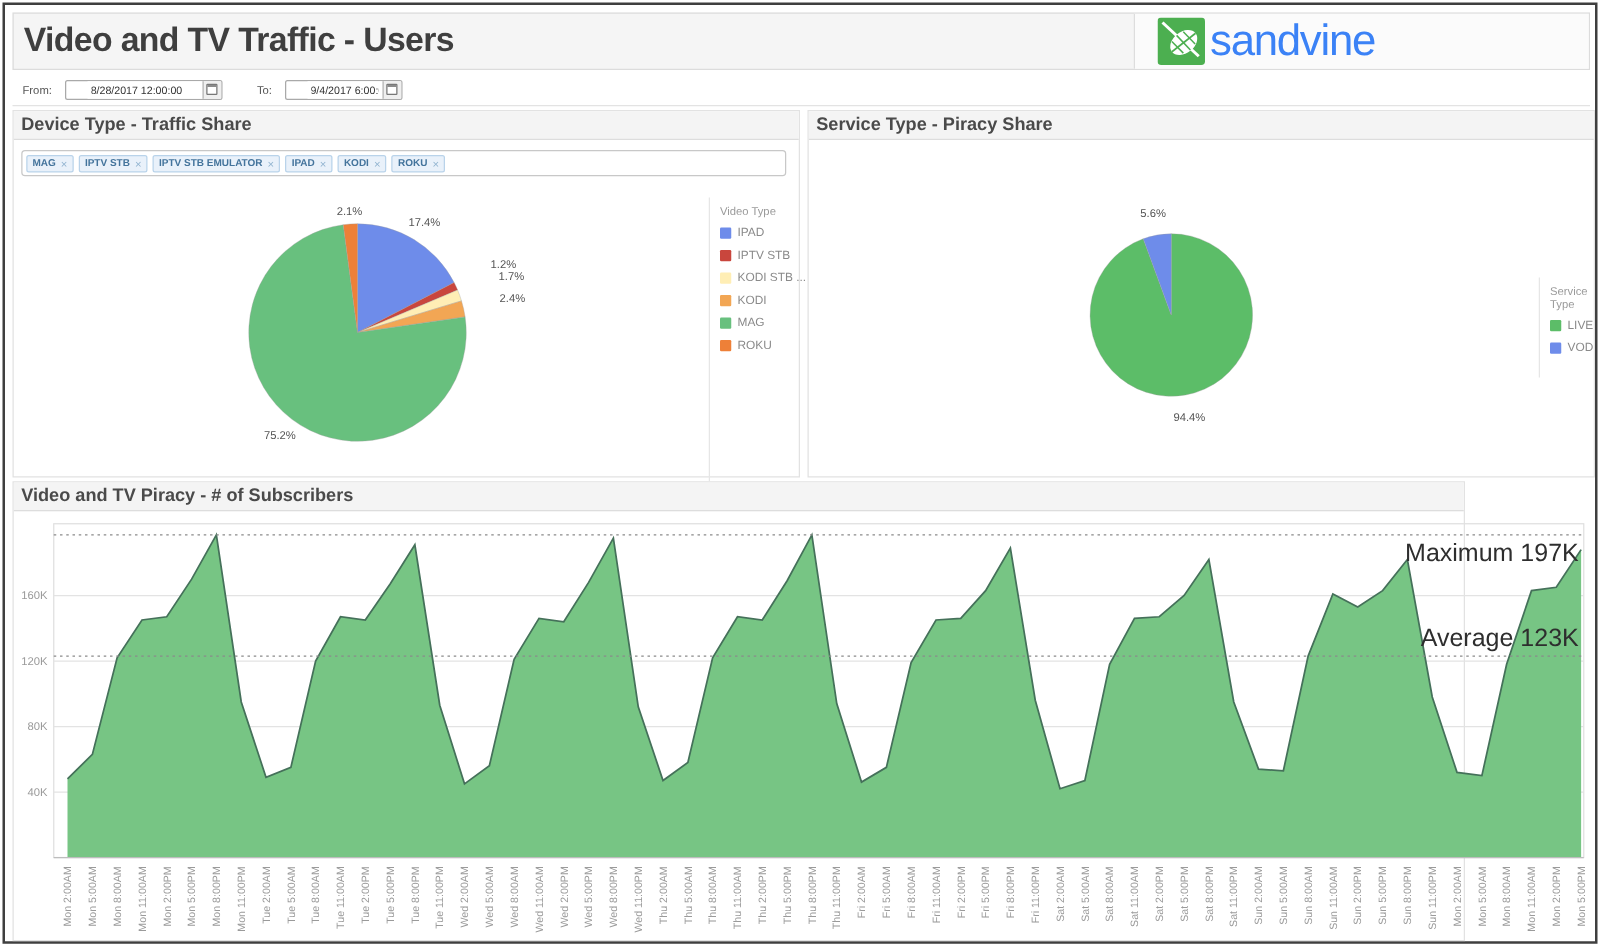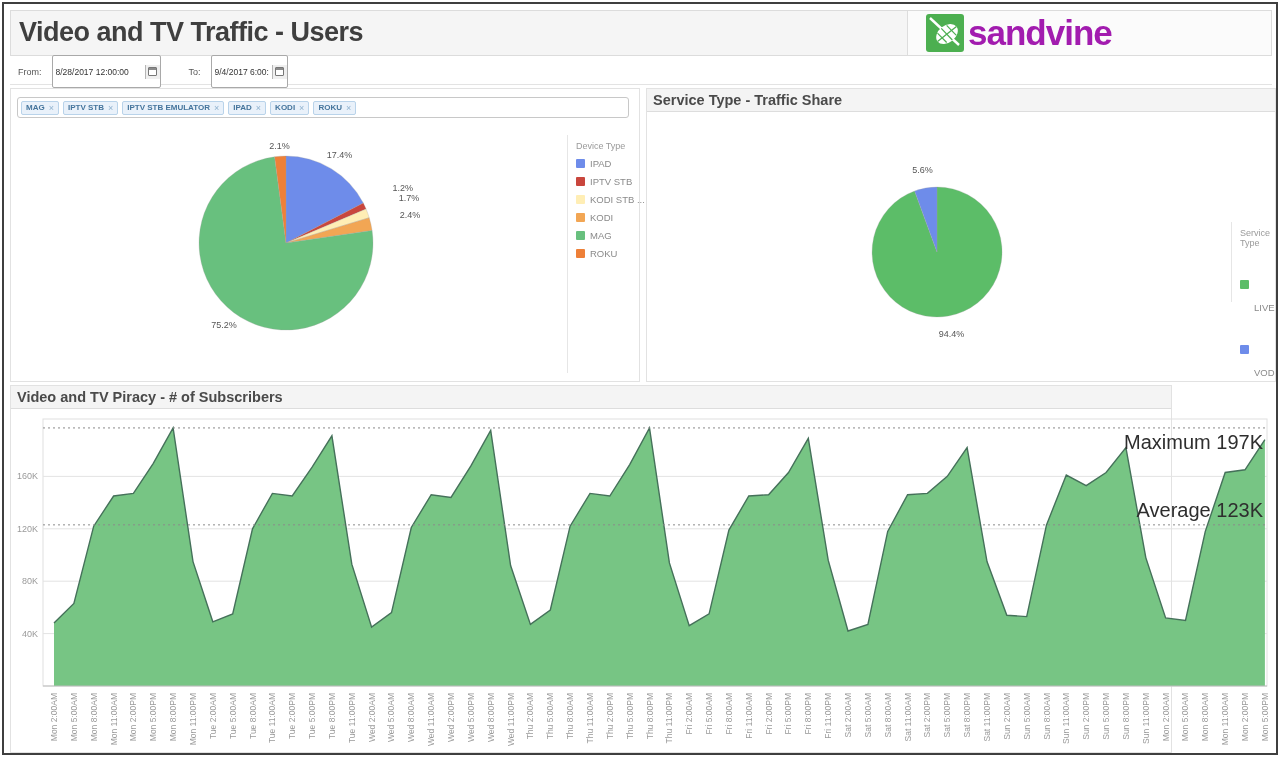--- a/index.html
+++ b/index.html
@@ -4,26 +4,26 @@
 <style>
   * { margin:0; padding:0; box-sizing:border-box; }
   html,body { background:#fff; }
   body { font-family:"Liberation Sans", sans-serif; }
   .page { position:relative; width:1276px; height:753px; margin:2px; border:2px solid #3f3f3f; background:#fff; overflow:hidden; }
 
   
   .hdr { position:absolute; left:6px; top:6px; width:1262px; height:46px; background:#f5f5f5; border:1px solid #dcdcdc; }
   .hdr h1 { position:absolute; left:8px; top:6px; font-size:27px; font-weight:bold; color:#3f3f3f; letter-spacing:-0.5px; }
   .logo-wrap { position:absolute; right:0; top:0; width:364px; height:44px; border-left:1px solid #ddd; background:#fbfbfb; display:flex; align-items:center; padding-left:18px; }
-  .logo-text { font-size:35px; font-weight:bold; color:#a21caf; letter-spacing:-1px; margin-left:4px; }
+  .logo-text { font-size:35px; font-weight:normal; color:#3b82f6; letter-spacing:-1px; margin-left:4px; }
 
   
   .daterow { position:absolute; left:6px; top:55px; width:1262px; height:26px; display:flex; align-items:center; gap:10px; padding-left:8px; border-bottom:1px solid #e3e3e3; }
   .dlabel { font-size:9px; color:#555; }
-  .dgroup { display:inline-flex; align-items:center; border:1px solid #a9a9a9; border-radius:2px; background:#fff; height:33px; }
+  .dgroup { display:inline-flex; align-items:center; border:1px solid #a9a9a9; border-radius:2px; background:#fff; height:16px;padding-left:17px; }
   .dgroup input { border:none; outline:none; font-size:8.5px; color:#333; padding:0 3px; height:14px; font-family:"Liberation Sans",sans-serif; }
   .cal-btn { width:15px; height:14px; border:none; border-left:1px solid #b5b5b5; background:#efefef; display:flex; align-items:center; justify-content:center; cursor:pointer; }
   .cal-ic { width:9px; height:9px; border:1px solid #777; border-radius:1px; background:linear-gradient(#8b8b8b 0 2px,#fff 2px); }
 
   
   .panel { position:absolute; background:#fff; border:1px solid #e2e2e2; }
   .panel-hd { height:23px; background:#f4f4f4; border-bottom:1px solid #ddd; font-size:14.5px; font-weight:bold; color:#4a4a4a; line-height:23px; padding-left:6px; }
   .pc { position:relative; width:100%; }
 
   #panel-device { left:6px; top:84px; width:630px; height:294px; }
@@ -33,21 +33,21 @@
   .filterbox { position:absolute; left:6px; top:8px; width:612px; height:21px; border:1px solid #c8c8c8; border-radius:3px; background:#fff; display:flex; align-items:center; gap:4px; padding:0 3px; }
   .tag { display:inline-flex; align-items:center; gap:4px; background:#e9f1fa; border:1px solid #b9d3ea; border-radius:2px; height:14px; padding:0 4px; font-size:8px; font-weight:bold; color:#44749c; }
   .tag .x { color:#8fb2cf; font-weight:normal; font-size:9px; cursor:pointer; }
 
   .legend { position:absolute; border-left:1px solid #e6e6e6; padding:6px 0 0 8px; }
   .legend .lt { font-size:9px; color:#9a9a9a; margin-bottom:7px; }
   .litem { display:flex; align-items:center; gap:5px; margin-bottom:7px; }
   .swatch { width:9px; height:9px; border-radius:1px; flex:0 0 auto; }
   .litem span.ll { font-size:9.5px; color:#8a8a8a; white-space:nowrap; }
   #legend-service { left:584px; top:110px; width:44px; height:80px; }
-  #legend-service .ll { white-space:normal;margin-top:47px; }
+  #legend-service .ll { white-space:normal; }
   #legend-device { left:556px; top:46px; width:72px; height:238px; }
 
   svg text { font-family:"Liberation Sans", sans-serif; }
   .pie-label { font-size:9px; fill:#555; }
   .axis-label { font-size:8.5px; fill:#9a9a9a; }
   .ytick { font-size:9px; fill:#9a9a9a; }
   .anno { font-size:20px; fill:#2e2e2e; }
 </style>
 </head>
 <body>
@@ -83,20 +83,21 @@
     <span class="dlabel" style="margin-left:18px">To:</span>
     <span class="dgroup">
       <input style="width: 60px;" value="9/4/2017 6:00:00 PM">
       <button class="cal-btn">
           <span class="cal-ic"></span>
         </button>
     </span>
   </div>
 
   <div class="panel" id="panel-device">
+    <div class="panel-hd">Device Type - Traffic Share</div>
     <div class="pc" style="height:270px">
       <div class="filterbox" id="device-filter">
           <span class="tag">
             <span>MAG</span>
             <span class="x">×</span>
           </span>
           <span class="tag">
             <span>IPTV STB</span>
             <span class="x">×</span>
           </span>
@@ -125,21 +126,21 @@
           <path d="M275,124L355.1,90.0A87,87 0 0 1 358.2,98.7Z" fill="#ffeeb5" stroke="#9f9f9f" stroke-width="0.5" stroke-opacity="0.55"></path>
           <text x="398.1" y="82.2" text-anchor="middle" class="pie-label">1.7%</text>
           <path d="M275,124L358.2,98.7A87,87 0 0 1 361.1,111.5Z" fill="#f2a654" stroke="#9f9f9f" stroke-width="0.5" stroke-opacity="0.55"></path>
           <text x="398.9" y="99.3" text-anchor="middle" class="pie-label">2.4%</text>
           <path d="M275,124L361.1,111.5A87,87 0 1 1 263.6,37.8Z" fill="#68c07e" stroke="#9f9f9f" stroke-width="0.5" stroke-opacity="0.55"></path>
           <text x="212.9" y="209.2" text-anchor="middle" class="pie-label">75.2%</text>
           <path d="M275,124L263.6,37.8A87,87 0 0 1 275.0,37.0Z" fill="#ee8038" stroke="#9f9f9f" stroke-width="0.5" stroke-opacity="0.55"></path>
           <text x="268.6" y="30.2" text-anchor="middle" class="pie-label">2.1%</text>
         </svg>
       <div class="legend" id="legend-device">
-          <div class="lt">Device Type</div>
+          <div class="lt">Video Type</div>
           <div class="litem">
             <span class="swatch" style="background: rgb(110, 140, 234);"></span>
             <span class="ll">IPAD</span>
           </div>
           <div class="litem">
             <span class="swatch" style="background: rgb(201, 70, 61);"></span>
             <span class="ll">IPTV STB</span>
           </div>
           <div class="litem">
             <span class="swatch" style="background: rgb(255, 238, 181);"></span>
@@ -155,21 +156,21 @@
           </div>
           <div class="litem">
             <span class="swatch" style="background: rgb(238, 128, 56);"></span>
             <span class="ll">ROKU</span>
           </div>
         </div>
     </div>
   </div>
 
   <div class="panel" id="panel-service">
-    <div class="panel-hd">Service Type - Traffic Share</div>
+    <div class="panel-hd">Service Type - Piracy Share</div>
     <div class="pc" style="height:270px">
       <svg id="service-pie" width="580" height="240" style="position:absolute;left:0;top:30px">
           <path d="M290,110L290.0,45.0A65,65 0 1 1 267.6,49.0Z" fill="#5cbd68" stroke="#9f9f9f" stroke-width="0.5" stroke-opacity="0.55"></path>
           <text x="304.5" y="194.7" text-anchor="middle" class="pie-label">94.4%</text>
           <path d="M290,110L267.6,49.0A65,65 0 0 1 290.0,45.0Z" fill="#6e8cea" stroke="#9f9f9f" stroke-width="0.5" stroke-opacity="0.55"></path>
           <text x="275.5" y="31.3" text-anchor="middle" class="pie-label">5.6%</text>
         </svg>
       <div class="legend" id="legend-service">
           <div class="lt">Service Type</div>
           <div class="litem">

